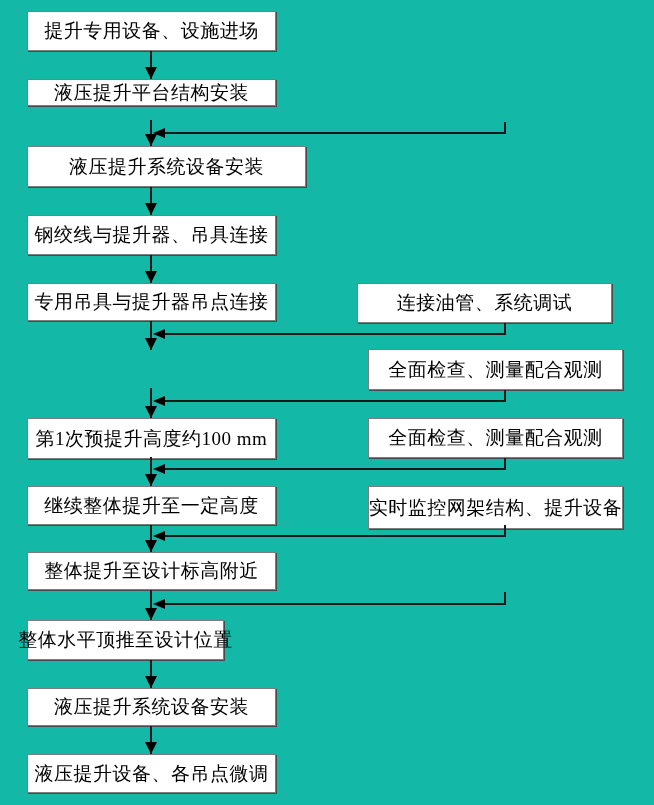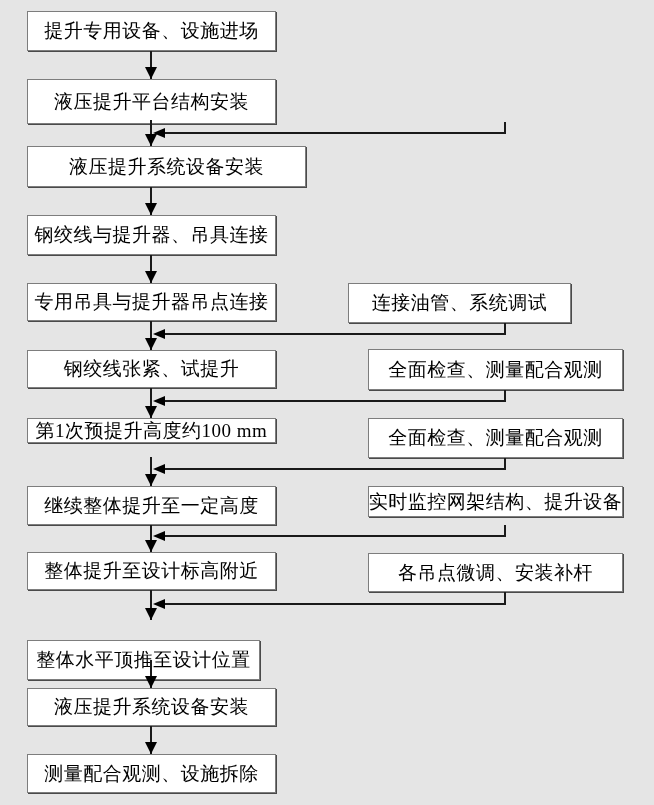--- a/index.html
+++ b/index.html
@@ -1,19 +1,19 @@
 <!DOCTYPE html>
 <html><head>
 <meta charset="utf-8">
 <style>
   html,body{margin:0;padding:0;background:#ffffff;}
   .canvas{
     position:relative;
     width:654px;height:805px;
-    background:#e5e5e5;
+    background:#14b8a6;
     font-family:"Liberation Serif","DejaVu Serif",serif;
     color:#000;
     overflow:hidden;
   }
   .node{
     position:absolute;
     background:#ffffff;
     border:1px solid #7d7d7d;
     box-shadow:1px 1px 0 #4a4a4a;
     display:flex;align-items:center;justify-content:center;
@@ -35,37 +35,35 @@
     border-bottom:5px solid transparent;
     border-right:12px solid #000;
   }
 </style>
 </head>
 <body>
 
 <div class="canvas">
 
   <div class="node" style="left:27px;top:11px;width:249px;height:40px">提升专用设备、设施进场</div>
-  <div class="node" style="left:27px;top:79px;width:249px;height:45px">液压提升平台结构安装</div>
+  <div class="node" style="left:27px;top:79px;width:249px;height:27px">液压提升平台结构安装</div>
   <div class="node" style="left:27px;top:146px;width:279px;height:41px">液压提升系统设备安装</div>
   <div class="node" style="left:27px;top:283px;width:249px;height:38px">专用吊具与提升器吊点连接</div>
   <div class="node" style="left:27px;top:215px;width:249px;height:40px">钢绞线与提升器、吊具连接</div>
-  <div class="node" style="left:27px;top:350px;width:249px;height:38px">钢绞线张紧、试提升</div>
-  <div class="node" style="left:27px;top:418px;width:249px;height:25px">第1次预提升高度约100 mm</div>
+  <div class="node" style="left:27px;top:418px;width:249px;height:41px">第1次预提升高度约100 mm</div>
   <div class="node" style="left:27px;top:552px;width:249px;height:38px">整体提升至设计标高附近</div>
   <div class="node" style="left:27px;top:486px;width:249px;height:39px">继续整体提升至一定高度</div>
-  <div class="node" style="left:27px;top:640px;width:233px;height:40px">整体水平顶推至设计位置</div>
+  <div class="node" style="left:27px;top:620px;width:197px;height:40px">整体水平顶推至设计位置</div>
   <div class="node" style="left:27px;top:688px;width:249px;height:38px">液压提升系统设备安装</div>
-  <div class="node" style="left:27px;top:754px;width:249px;height:39px">测量配合观测、设施拆除</div>
+  <div class="node" style="left:27px;top:754px;width:249px;height:39px">液压提升设备、各吊点微调</div>
 
-  <div class="node" style="left:348px;top:283px;width:223px;height:40px">连接油管、系统调试</div>
+  <div class="node" style="left:357px;top:283px;width:255px;height:40px">连接油管、系统调试</div>
   <div class="node" style="left:368px;top:349px;width:255px;height:41px">全面检查、测量配合观测</div>
   <div class="node" style="left:368px;top:418px;width:255px;height:40px">全面检查、测量配合观测</div>
-  <div class="node" style="left:368px;top:486px;width:255px;height:31px">实时监控网架结构、提升设备</div>
-  <div class="node" style="left:368px;top:553px;width:255px;height:39px">各吊点微调、安装补杆</div>
+  <div class="node" style="left:368px;top:486px;width:255px;height:43px">实时监控网架结构、提升设备</div>
 
   <div class="vline" style="left:150px;top:51px;height:28px"></div>
   <div class="vline" style="left:150px;top:120px;height:26px"></div>
   <div class="vline" style="left:150px;top:187px;height:28px"></div>
   <div class="vline" style="left:150px;top:255px;height:28px"></div>
   <div class="vline" style="left:150px;top:321px;height:29px"></div>
   <div class="vline" style="left:150px;top:388px;height:30px"></div>
   <div class="vline" style="left:150px;top:457px;height:29px"></div>
   <div class="vline" style="left:150px;top:525px;height:27px"></div>
   <div class="vline" style="left:150px;top:590px;height:30px"></div>

